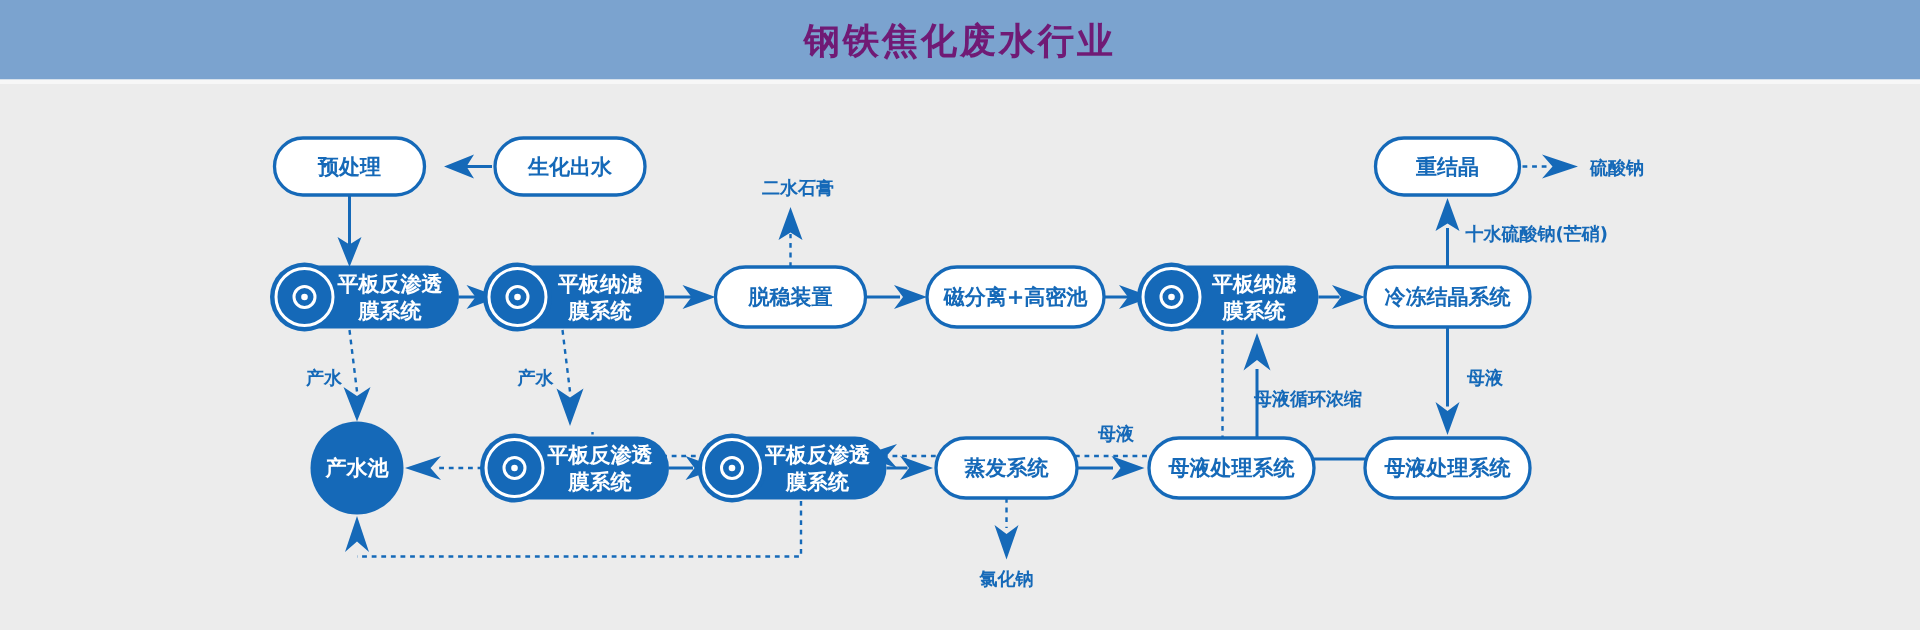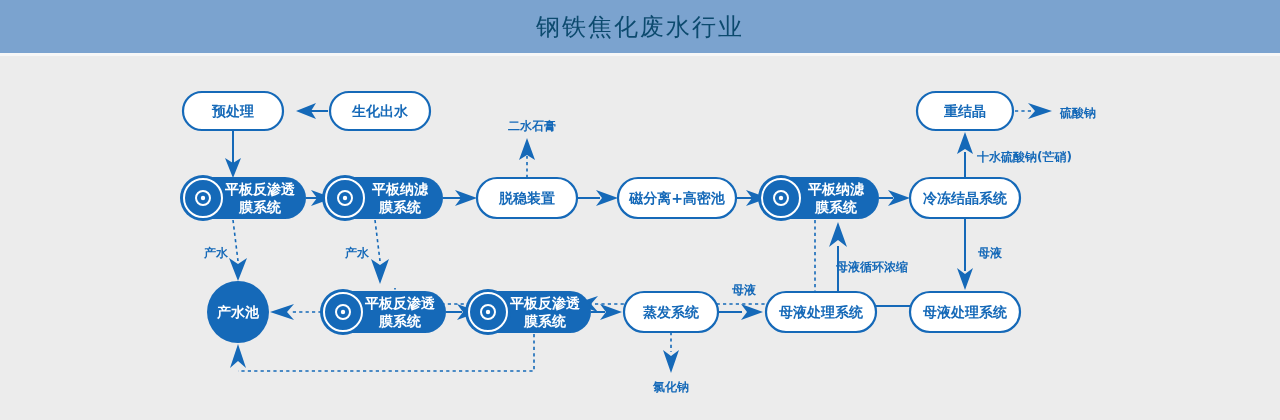--- a/index.html
+++ b/index.html
@@ -9,21 +9,21 @@
     font-family:"DejaVu Sans","Liberation Sans",sans-serif;
     overflow:hidden;
   }
   #app{position:relative;width:1280px;height:420px;}
   .header{
     position:absolute;left:0;top:0;width:1280px;height:53px;
     background:#7ba3cf;
     display:flex;align-items:center;justify-content:center;
   }
   .header-title{
-    color:#0c4a6e;font-size:24px;font-weight:normal;letter-spacing:2px;
+    color:#701a75;font-size:24px;font-weight:bold;letter-spacing:2px;
     font-family:"DejaVu Sans","Liberation Sans",sans-serif;
   }
   .header-rule{
     position:absolute;left:0;top:53px;width:1280px;height:3px;background:#f7f7f7;
   }
   .canvas{position:absolute;left:0;top:56px;width:1280px;height:364px;}
   svg{display:block;}
   .node-label{
     font-family:"DejaVu Sans","Liberation Sans",sans-serif;
     font-size:14px;font-weight:bold;

